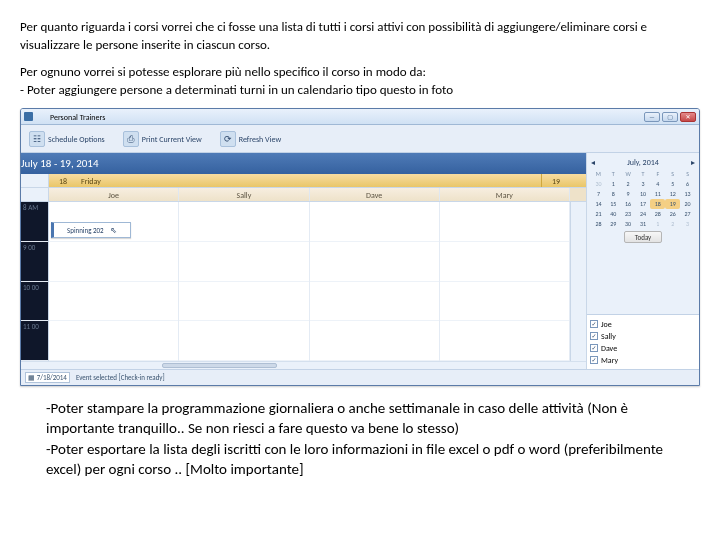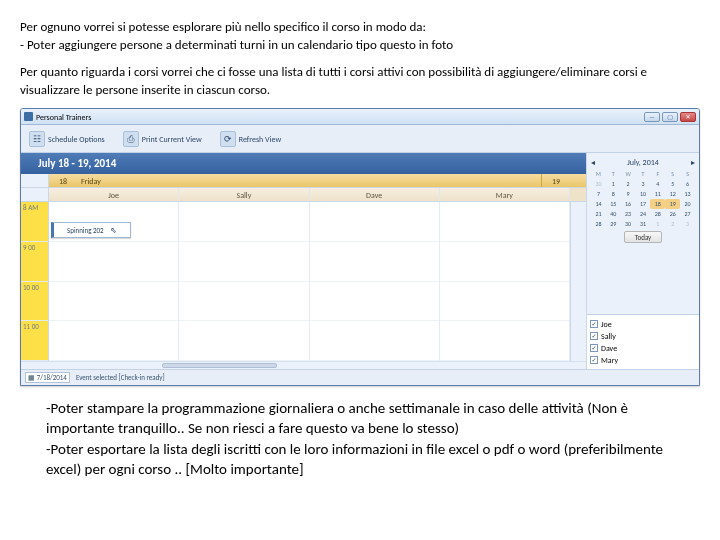--- a/index.html
+++ b/index.html
@@ -1,39 +1,39 @@
 <!DOCTYPE html>
 <html><head>
 <meta charset="utf-8">
 <style>
   * { margin: 0; padding: 0; box-sizing: border-box; }
   body { width: 720px; height: 540px; font-family: Calibri, Arial, sans-serif; background: #fff; }
   .page { padding: 18px 20px 10px 20px; }
   .para { font-size: 13px; line-height: 1.35; margin-bottom: 10px; color: #000; }
   .app-window { margin: 4px 0 10px 0; border: 1px solid #5b7ba8; border-radius: 3px 3px 0 0; overflow: hidden; box-shadow: 0 1px 2px rgba(0,0,0,0.2); }
   .titlebar { display: flex; align-items: center; justify-content: space-between; height: 16px; background: linear-gradient(#e9f1fb,#d0e1f4); border-bottom: 1px solid #9fb8d5; font-size: 8px; padding: 0 3px; }
-  .titlebar-left { display: flex; align-items: center; gap: 3px; justify-content: center; }
+  .titlebar-left { display: flex; align-items: center; gap: 17px; justify-content: center; }
   .app-icon { width: 9px; height: 9px; background: #3a6ea5; border-radius: 1px; }
   .wincontrols { display: flex; gap: 2px; }
   .winbtn { width: 16px; height: 10px; background: linear-gradient(#e9f1fb,#c5d8ee); border: 1px solid #7a97bb; border-radius: 2px; font-size: 6px; display:flex; align-items:center; justify-content:center; color:#3a5a80;}
   .winbtn.close { background: linear-gradient(#e38a8a,#c64848); color:#fff; border-color:#a33; }
   .toolbar { display:flex; height: 28px; background:#e7eef8; border-bottom:1px solid #c2d2e6; padding: 2px 4px; gap:10px; }
   .tbtn { display:flex; align-items:center; gap:3px; padding:2px 4px; font-size:8px; color:#2a4468; }
   .tbtn .ticon { width:16px; height:16px; background:#cfdff0; border:1px solid #a8c0db; border-radius:2px; display:flex; align-items:center; justify-content:center; font-size:9px; }
   .main { display:flex; height: 216px; background:#fff; }
   .cal-area { flex:1; display:flex; flex-direction:column; border-right:1px solid #c9d7e8; }
-  .date-header { background: linear-gradient(#4f7bb7,#35619f); color:#fff; font-size:11px; font-weight:700; padding:4px 17px; }
+  .date-header { background: linear-gradient(#4f7bb7,#35619f); color:#fff; font-size:11px; font-weight:400; padding:4px 0; }
   .dayhead { display:flex; height:14px; border-bottom:1px solid #c9d7e8; font-size:8px; }
   .dayhead .dn { background: linear-gradient(#f7dca1,#e9c668); flex:1; border-right:1px solid #cfa83e; display:flex; align-items:center; padding-left:4px; color:#5b4815;}
   .dayhead .de { background: linear-gradient(#f7dca1,#e9c668); width:28px; display:flex; align-items:center; justify-content:center; color:#5b4815; }
   .trainerhead { display:flex; height:14px; font-size:8px; border-bottom:1px solid #c9d7e8; }
   .timegutter { width:28px; background:#eaf1fa; border-right:1px solid #c9d7e8; }
   .trainerhead .col { flex:1; border-right:1px solid #dfe7f1; background: linear-gradient(#f7eee0,#eee2c9); display:flex; align-items:center; justify-content:center; color:#5b5342; }
   .grid { flex:1; display:flex; position:relative; overflow:hidden; }
-  .gridtimes { width:28px; border-right:1px solid #c9d7e8; background:#fde047; font-size:7px; color:#6a7a90; display:flex; flex-direction:column; }
+  .gridtimes { width:28px; border-right:1px solid #c9d7e8; background:#0f172a; font-size:7px; color:#6a7a90; display:flex; flex-direction:column; }
   .gridtimes div { flex:1; border-bottom:1px solid #e4ebf4; padding:1px 2px; }
   .gridcols { flex:1; display:flex; }
   .gridcols .gcol { flex:1; border-right:1px solid #e4ebf4; display:flex; flex-direction:column; }
   .gridcols .gcol .cell { flex:1; border-bottom:1px solid #edf2f8; }
   .event { position:absolute; left:30px; top:20px; width:80px; height:16px; background:#fff; border:1px solid #9fb8d5; border-left:3px solid #4a76b0; font-size:7px; padding:1px 13px; color:#2a4468; box-shadow:0 1px 1px rgba(0,0,0,0.15); display:flex; align-items:center; }
   .event .cursor { margin-left:auto; font-size:8px; }
   .gridedge { width:16px; background:#eaf1fa; border-left:1px solid #c9d7e8; }
   .sidepanel { width:112px; background:#eaf1fa; display:flex; flex-direction:column; font-size:7px; }
   .monthcal { padding:4px; }
   .mtitle { display:flex; justify-content:space-between; align-items:center; font-size:8px; color:#2a4468; margin-bottom:2px; }
@@ -50,23 +50,23 @@
   .statusbar { display:flex; align-items:center; height:16px; background:#e7eef8; border-top:1px solid #c2d2e6; font-size:7px; padding:0 4px; gap:6px; color:#3a536f; }
   .statusbar .datebox { border:1px solid #b0c3da; background:#fff; padding:0 2px; display:flex; align-items:center; gap:2px; }
   .hscroll { height:8px; background:#eaf1fa; border-top:1px solid #d4e0ee; position:relative; }
   .hscroll::before { content:""; position:absolute; left:25%; width:20%; top:1px; bottom:1px; background:#cdd9e8; border:1px solid #aebfd4; border-radius:2px; }
   .bottom-para { font-size: 15px; line-height:1.35; padding: 2px 26px 0 26px; }
 </style>
 </head>
 <body>
 
 <div class="page">
+  <p class="para">Per quanto riguarda i corsi vorrei che ci fosse una lista di tutti i corsi  attivi con possibilità di aggiungere/eliminare corsi e visualizzare le persone inserite in ciascun corso.</p>
   <p class="para" style="white-space:pre-line">Per ognuno vorrei si potesse esplorare più nello specifico il corso in modo da:
 - Poter aggiungere persone a determinati turni in un calendario tipo questo in foto</p>
-  <p class="para">Per quanto riguarda i corsi vorrei che ci fosse una lista di tutti i corsi  attivi con possibilità di aggiungere/eliminare corsi e visualizzare le persone inserite in ciascun corso.</p>
 
   <div class="app-window">
     <div class="titlebar">
       <div class="titlebar-left">
         <span class="app-icon"></span>
         <span>Personal Trainers</span>
       </div>
       <div class="wincontrols">
         <div class="winbtn">—</div>
         <div class="winbtn">▢</div>

